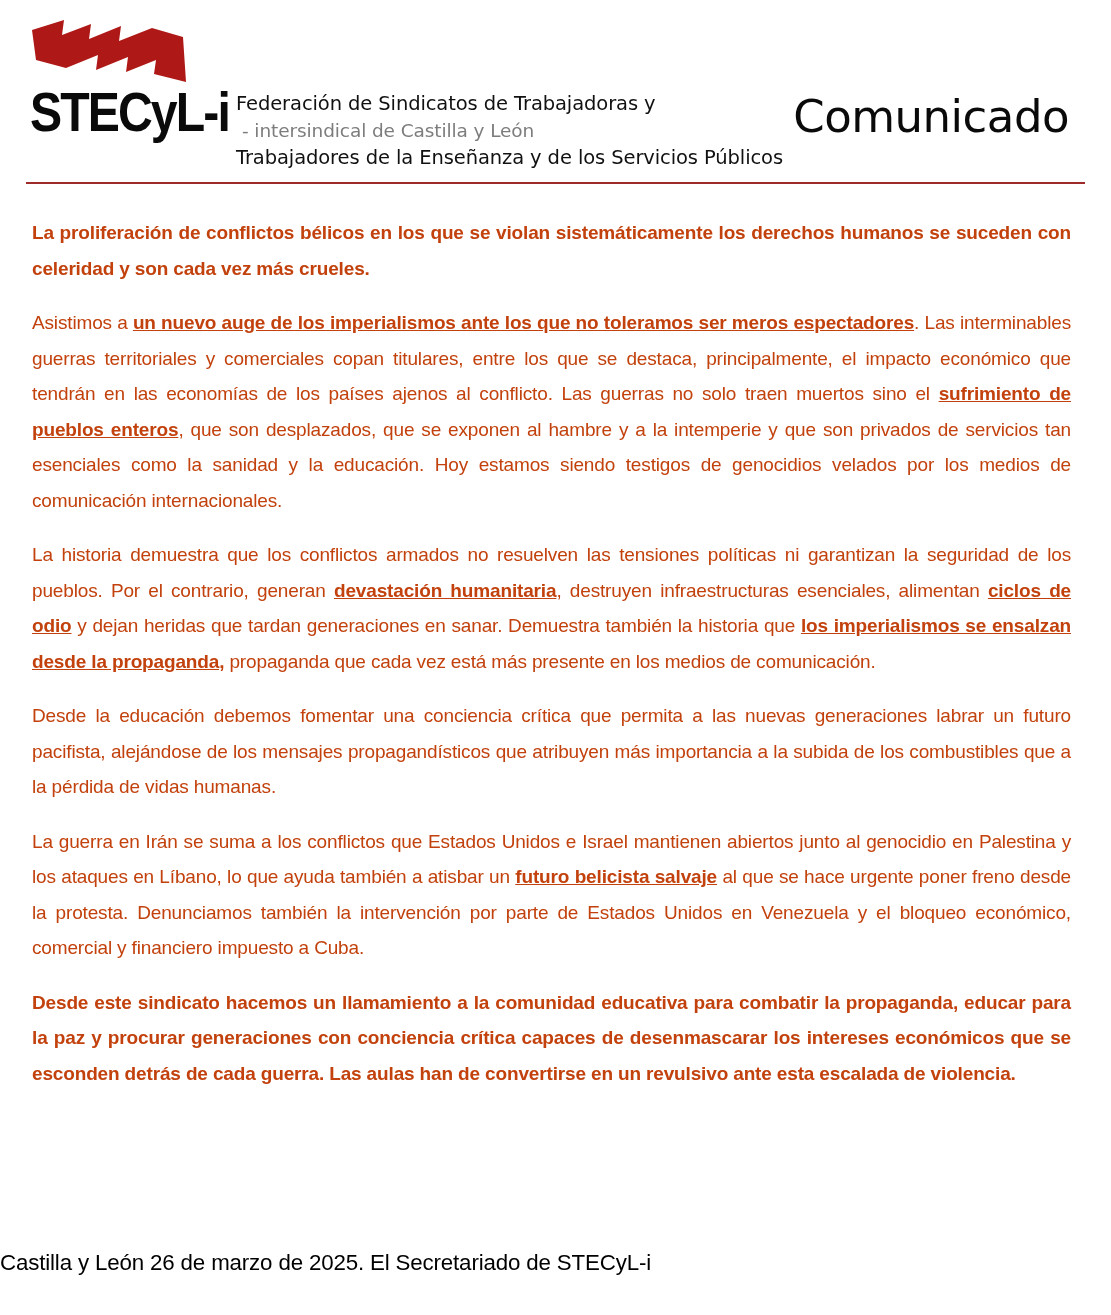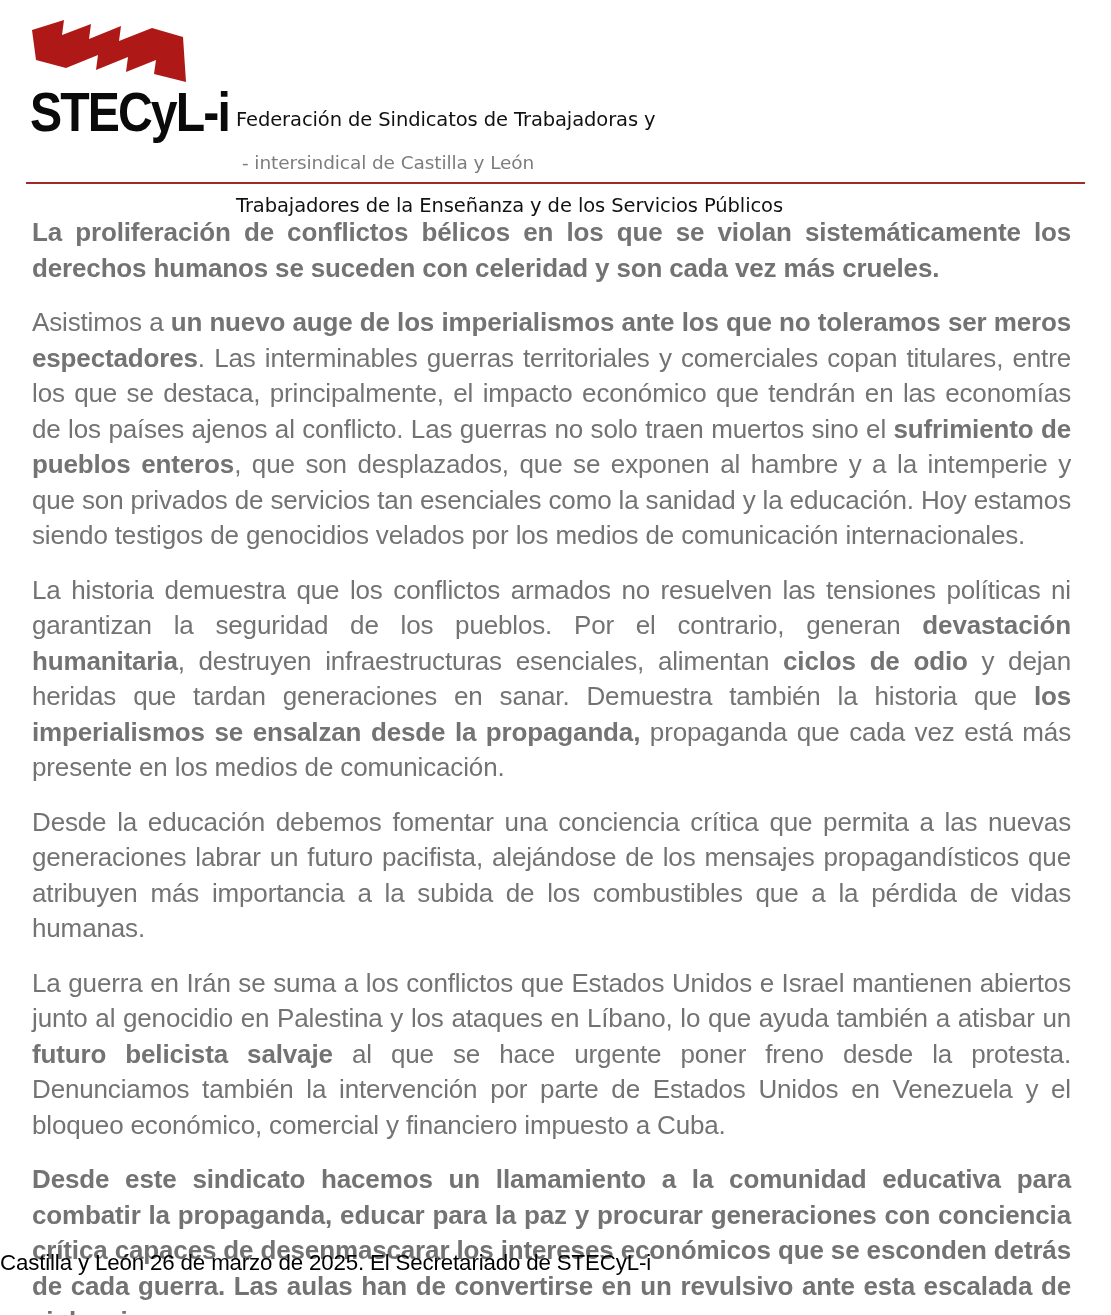--- a/index.html
+++ b/index.html
@@ -66,21 +66,20 @@
     top: 90px;
     width: 540px;
   }
   .org-line {
     font-family: "DejaVu Sans", sans-serif;
     font-size: 19.5px;
     line-height: 27px;
     color: #111111;
     white-space: nowrap;
     letter-spacing: -0.1px;
-    margin-top: 16px;
   }
   .org-line.muted {
     color: #7d7d7d;
     font-size: 18.5px;
     padding-left: 6px;
   }
 
   .comunicado {
     position: absolute;
     right: 42px;
@@ -118,32 +117,32 @@
 
   
   .body-text {
     padding: 0 36px 0 32px;
   }
 
   .para {
     margin: 0 4px 19px 0;
     text-align: justify;
     font-family: "Liberation Sans", sans-serif;
-    font-size: 26px;
+    font-size: 19px;
     line-height: 35.5px;
-    color: #737373;
+    color: #c2410c;
     letter-spacing: -0.15px;
   }
   .para:first-child {
     margin-top: 33px;
   }
   .para.bold {
     font-weight: bold;
   }
-  .para b { font-weight: bold; }
+  .para b { font-weight: bold; text-decoration: underline; }
 
   
   .footer {
     position: absolute;
     left: 0;
     right: 36px;
     bottom: 36px;
     text-align: left;
     font-family: "Liberation Sans", sans-serif;
     font-size: 22.3px;
@@ -165,20 +164,21 @@
       </svg>
       <div class="logo-word">STECyL-i</div>
     </div>
 
     <div class="org-block">
       <div class="org-line">Federación de Sindicatos de Trabajadoras y</div>
       <div class="org-line muted">- intersindical de Castilla y León</div>
       <div class="org-line">Trabajadores de la Enseñanza y de los Servicios Públicos</div>
     </div>
 
+    <div class="comunicado">Comunicado</div>
   </div>
 
   <div class="rule"></div>
 
 
   <div class="body-text" id="body-text">
       <p class="para bold"><span>La proliferación de conflictos bélicos en los que se violan sistemáticamente los derechos humanos se suceden con celeridad y son cada vez más crueles.</span></p>
       <p class="para"><span>Asistimos a </span><b>un nuevo auge de los imperialismos ante los que no toleramos ser meros espectadores</b><span>. Las interminables guerras territoriales y comerciales copan titulares, entre los que se destaca, principalmente, el impacto económico que tendrán en las economías de los países ajenos al conflicto. Las guerras no solo traen muertos sino el </span><b>sufrimiento de pueblos enteros</b><span>, que son desplazados, que se exponen al hambre y a la intemperie y que son privados de servicios tan esenciales como la sanidad y la educación. Hoy estamos siendo testigos de genocidios velados por los medios de comunicación internacionales.</span></p>
       <p class="para"><span>La historia demuestra que los conflictos armados no resuelven las tensiones políticas ni garantizan la seguridad de los pueblos. Por el contrario, generan </span><b>devastación humanitaria</b><span>, destruyen infraestructuras esenciales, alimentan </span><b>ciclos de odio</b><span> y dejan heridas que tardan generaciones en sanar. Demuestra también la historia que </span><b>los imperialismos se ensalzan desde la propaganda,</b><span> propaganda que cada vez está más presente en los medios de comunicación.</span></p>
       <p class="para"><span>Desde la educación debemos fomentar una conciencia crítica que permita a las nuevas generaciones labrar un futuro pacifista, alejándose de los mensajes propagandísticos que atribuyen más importancia a la subida de los combustibles que a la pérdida de vidas humanas.</span></p>

